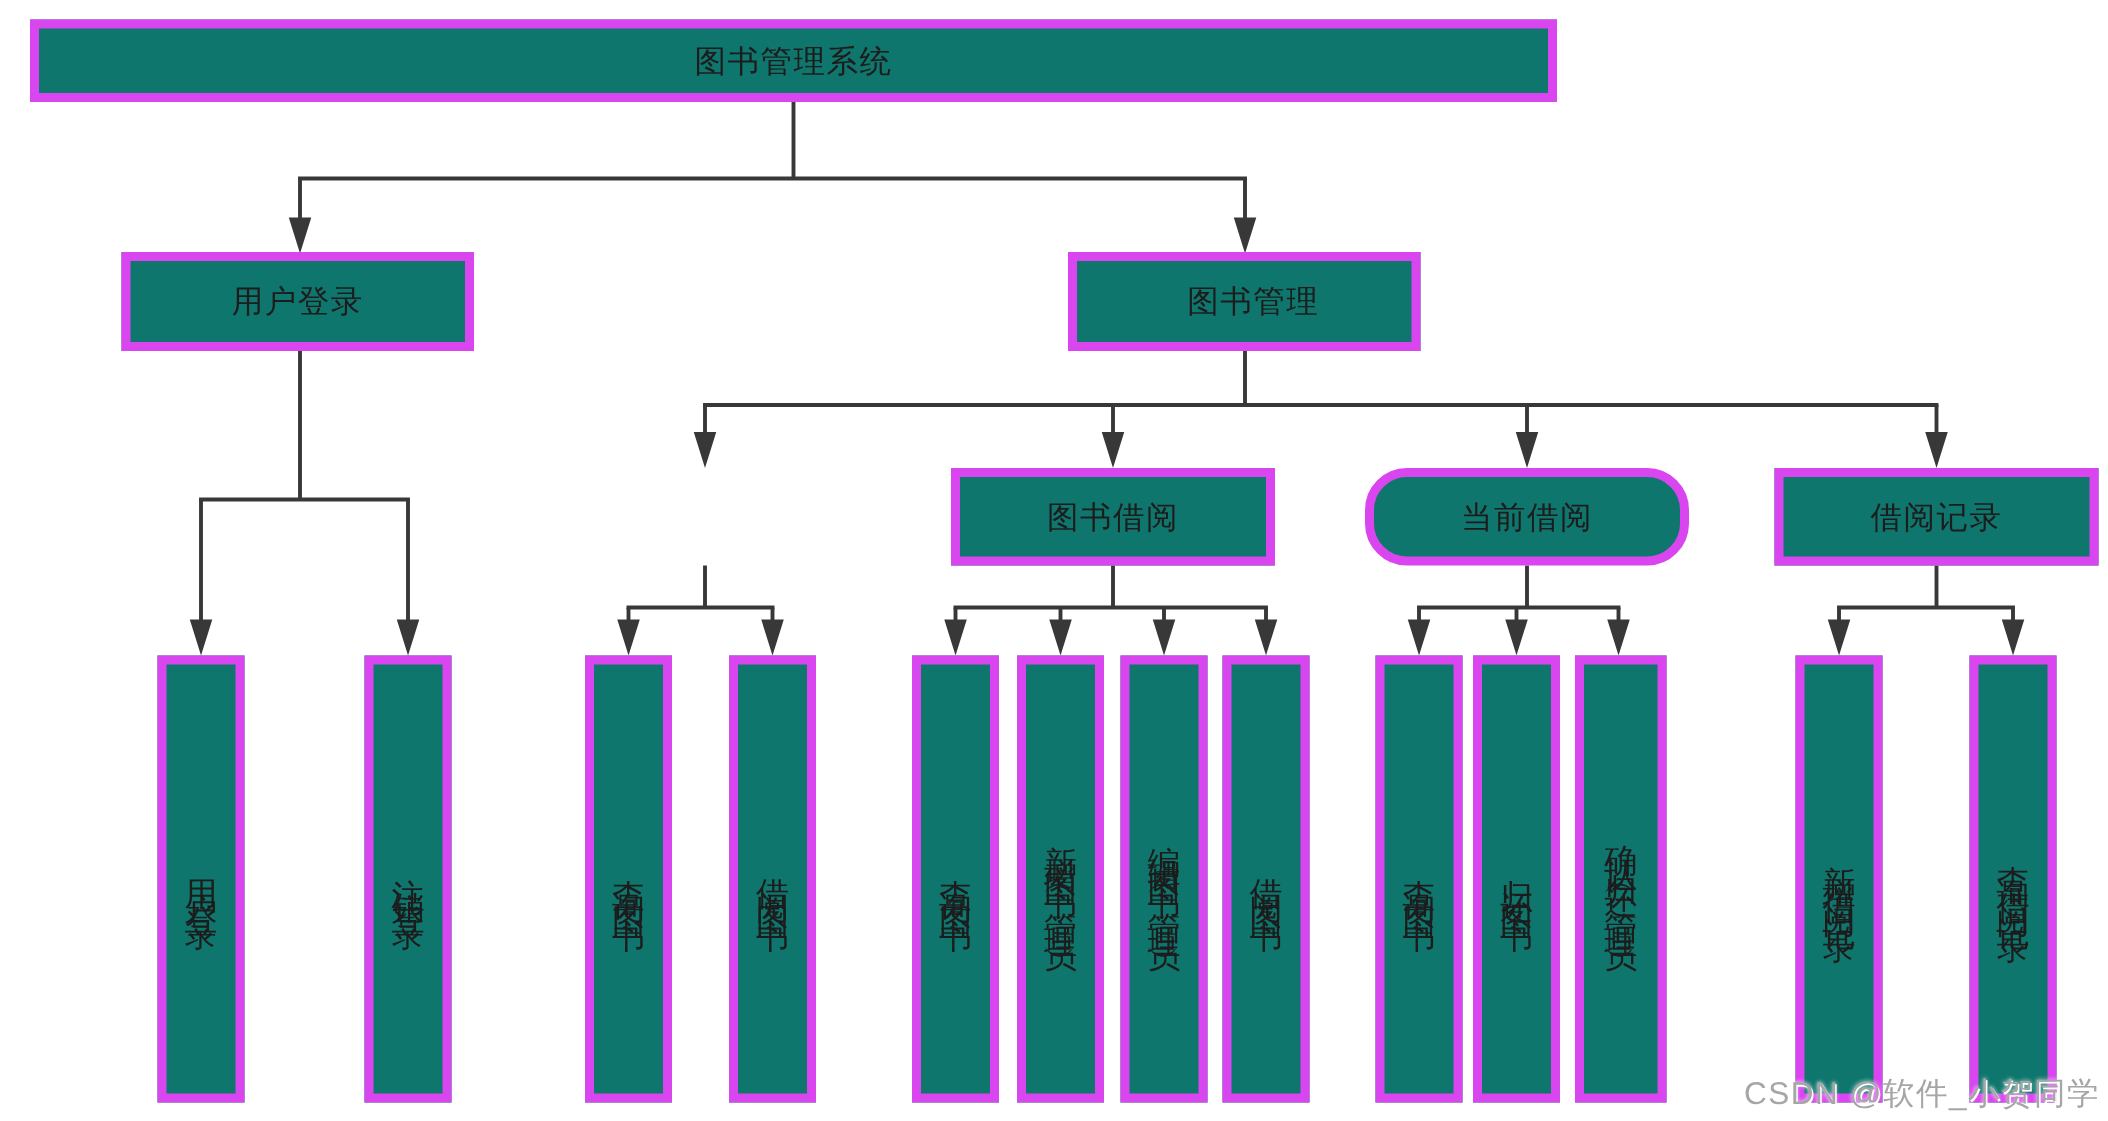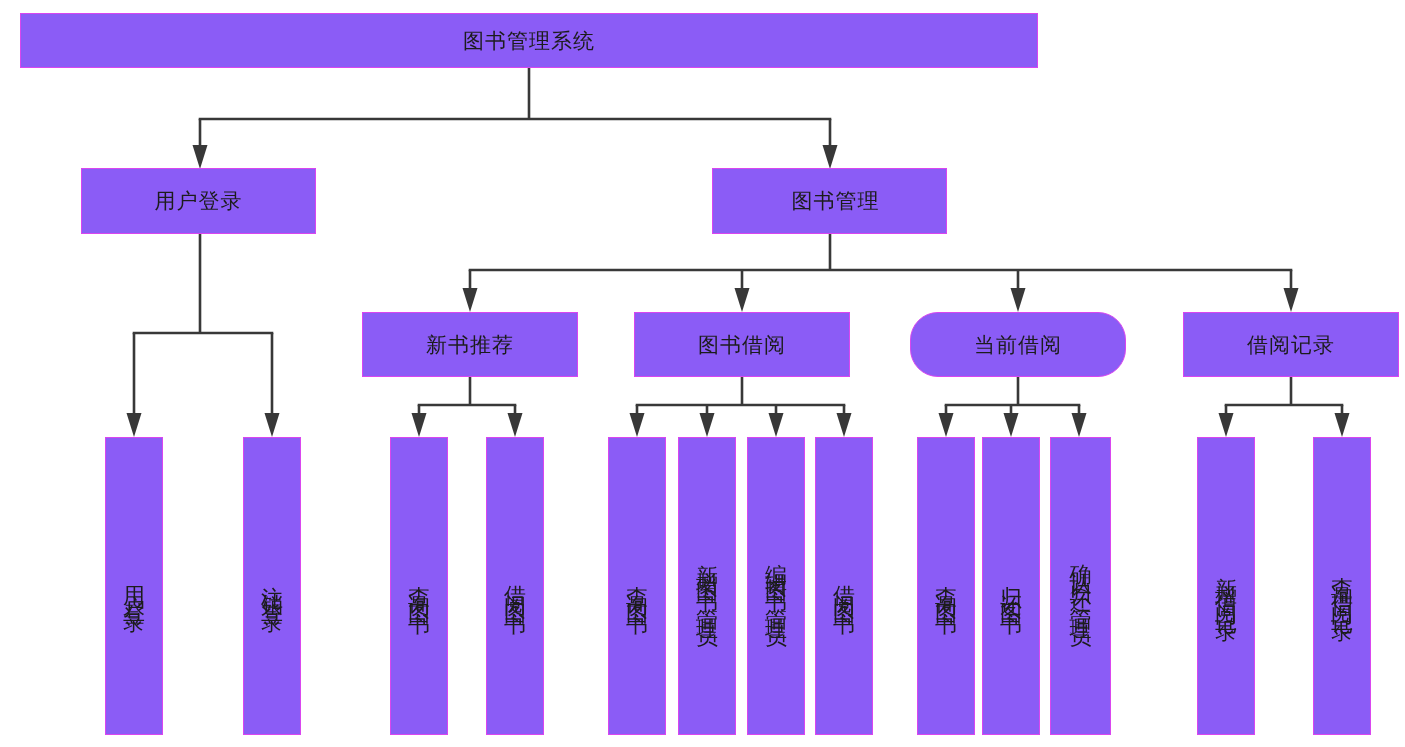--- a/index.html
+++ b/index.html
@@ -1,19 +1,19 @@
 <!DOCTYPE html>
 <html><head>
 <meta charset="utf-8">
 <style>
   html,body{margin:0;padding:0;background:#ffffff;}
   body{font-family:"Liberation Sans","DejaVu Sans",sans-serif;}
   #canvas{position:relative;width:1405px;height:747px;background:#ffffff;overflow:hidden;}
   #connectors{position:absolute;left:0;top:0;width:1405px;height:747px;}
-  .node{position:absolute;box-sizing:border-box;border:1px solid #d946ef;background:#8b5cf6;
+  .node{position:absolute;box-sizing:border-box;border:6px solid #d946ef;background:#0f766e;
         display:flex;align-items:center;justify-content:center;color:#1c1c1c;}
   .hbox{font-size:21px;letter-spacing:1px;}
   .vbox span{writing-mode:vertical-rl;text-orientation:mixed;font-size:22px;letter-spacing:9px;
              line-height:1;white-space:nowrap;}
   .root{left:20px;top:13px;width:1018px;height:55px;}
   .lvl2{top:168px;height:66px;width:235px;}
   .lvl3{top:312px;height:65px;width:216px;}
   .leaf{top:437px;height:298px;width:58px;}
   #watermark{position:absolute;right:5px;bottom:4px;font-size:21px;color:#a6a6a6;
              text-shadow:0 0 3px #ffffff,1px 1px 0 #ffffff;z-index:10;letter-spacing:1px;}
@@ -105,23 +105,20 @@
     <span>图书管理系统</span>
   </div>
 
   <div class="node hbox lvl2" style="left:81px;">
     <span>用户登录</span>
   </div>
   <div class="node hbox lvl2" style="left:712px;padding-left:12px;">
     <span>图书管理</span>
   </div>
 
-  <div class="node hbox lvl3" style="left:362px;">
-    <span>新书推荐</span>
-  </div>
   <div class="node hbox lvl3" style="left:634px;">
     <span>图书借阅</span>
   </div>
   <div class="node hbox lvl3" style="left:910px;border-radius:28px;">
     <span>当前借阅</span>
   </div>
   <div class="node hbox lvl3" style="left:1183px;">
     <span>借阅记录</span>
   </div>
 
@@ -162,14 +159,15 @@
     <span>确认归还（管理员）</span>
   </div>
 
   <div class="node vbox leaf" style="left:1197px;">
     <span>新增借阅记录</span>
   </div>
   <div class="node vbox leaf" style="left:1313px;">
     <span>查询借阅记录</span>
   </div>
 
+  <div id="watermark">CSDN @软件_小贺同学</div>
 
 </div>
 
 </body></html>

